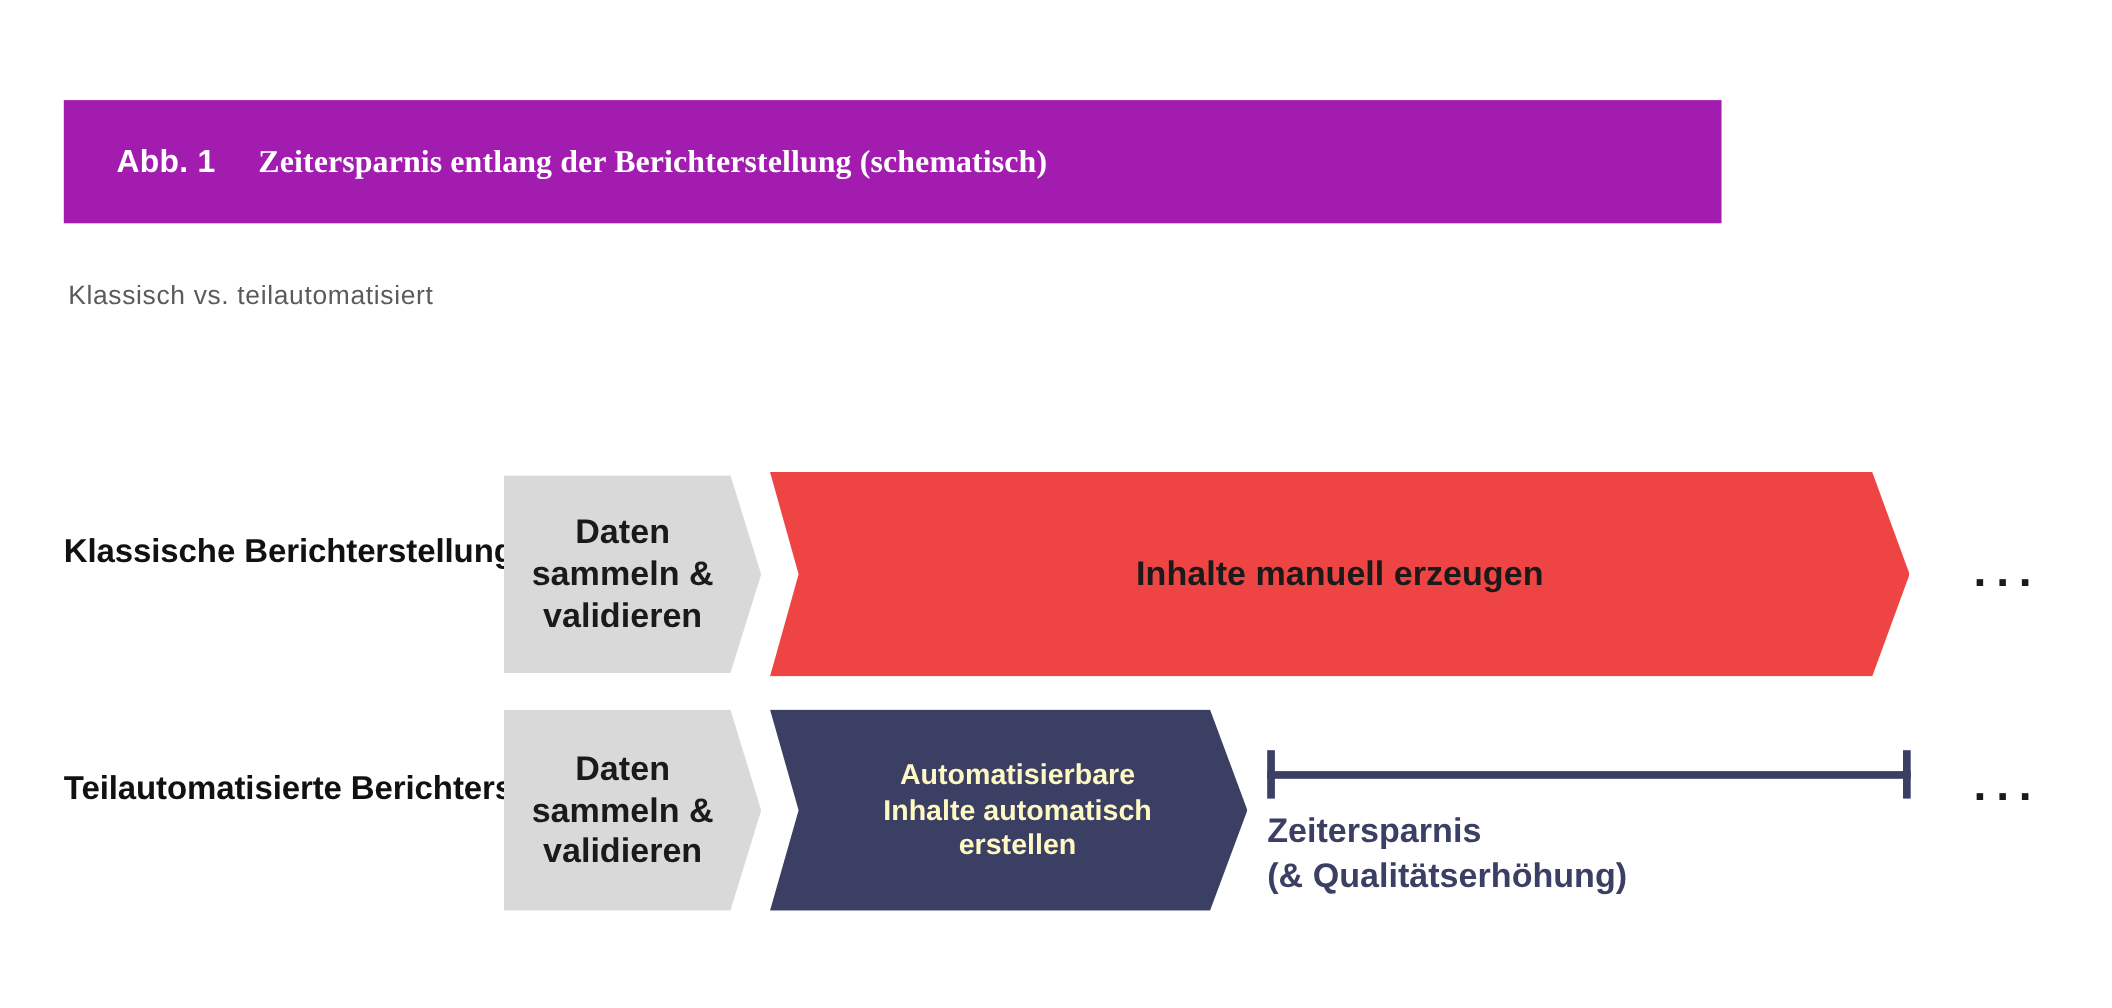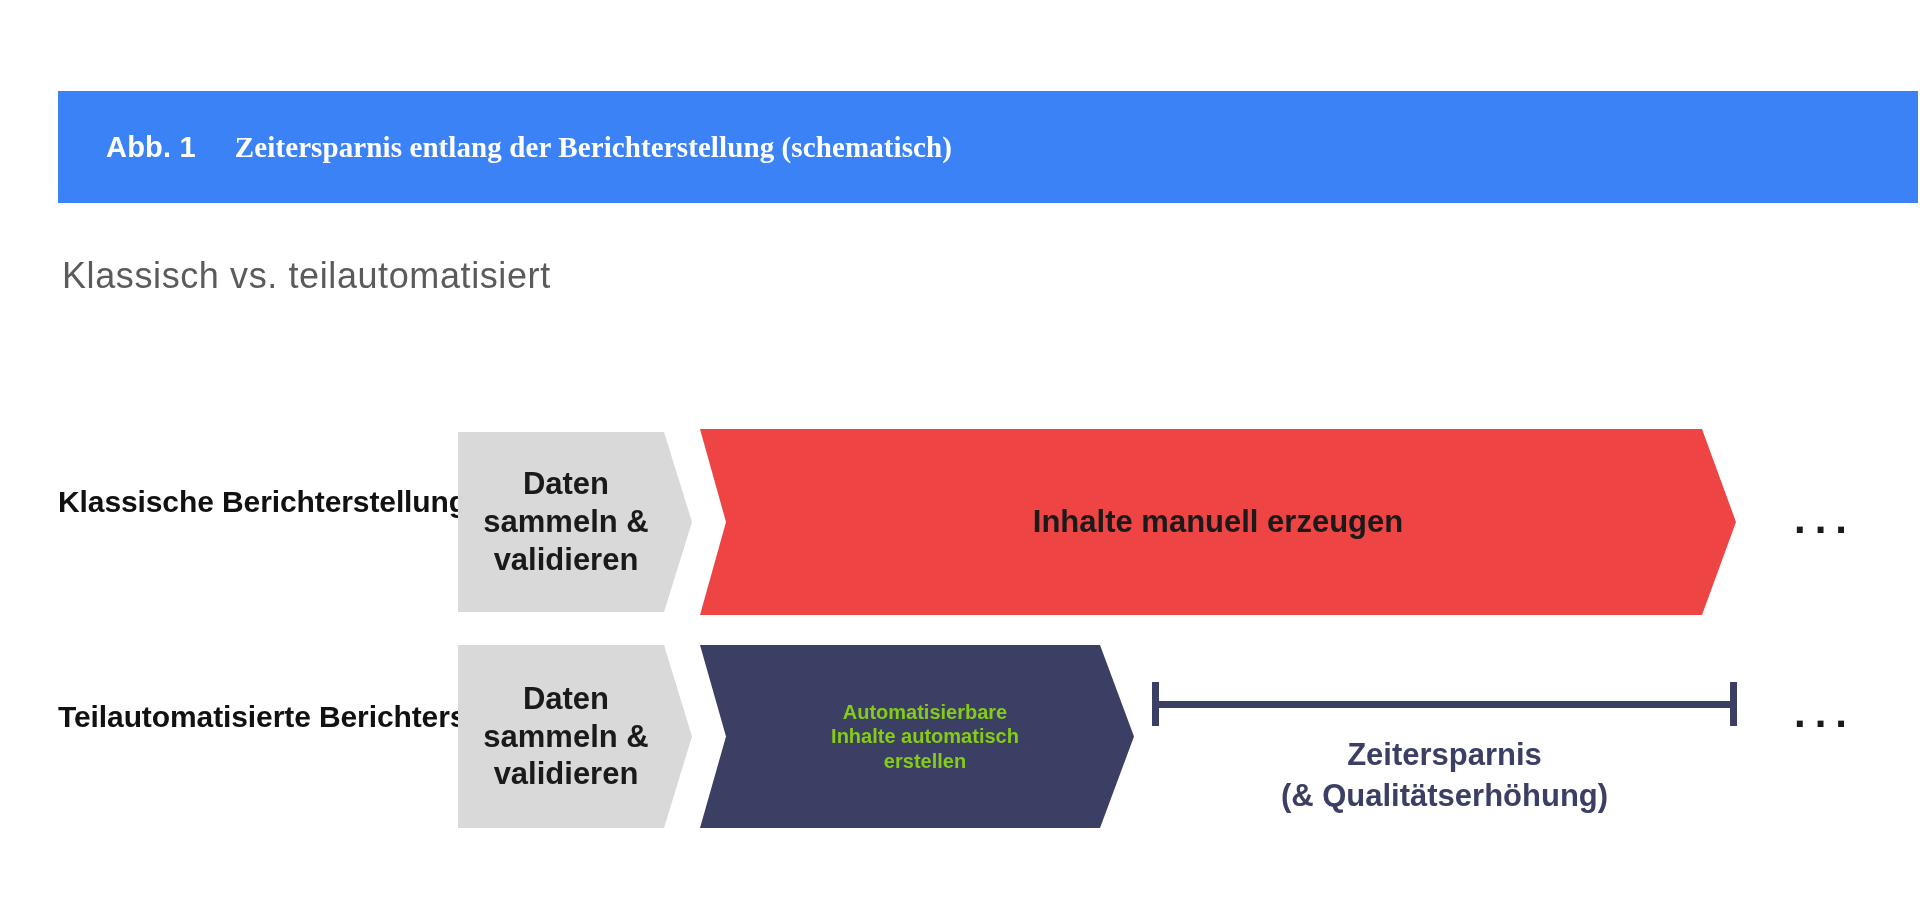--- a/index.html
+++ b/index.html
@@ -13,23 +13,23 @@
     position: relative;
     font-family: "Liberation Sans", sans-serif;
     overflow: hidden;
   }
 
   
   #figure-header {
     position: absolute;
     left: 58px;
     top: 91px;
-    width: 1860px;
+    width: 1507px;
     height: 112px;
-    background: #3b82f6;
+    background: #a21caf;
     display: flex;
     align-items: center;
   }
   #figure-header .fig-label {
     color: #ffffff;
     font-size: 29px;
     font-weight: bold;
     letter-spacing: 0.2px;
     margin-left: 48px;
     white-space: nowrap;
@@ -42,21 +42,21 @@
     margin-left: 39px;
     white-space: nowrap;
     font-family: Liberation Serif, serif;
   }
 
   
   #subtitle {
     position: absolute;
     left: 62px;
     top: 255px;
-    font-size: 36px;
+    font-size: 24px;
     color: #5b5b5b;
     letter-spacing: 0.6px;
     white-space: nowrap;
   }
 
   
   #diagram {
     position: absolute;
     left: 0;
     top: 0;
@@ -115,21 +115,21 @@
     background: #d9d9d9;
     clip-path: polygon(0 0, calc(100% - 28px) 0, 100% 50%, calc(100% - 28px) 100%, 0 100%);
   }
   #block-collect-2 .chev-text { font-size: 31px; color: #1a1a1a; padding-right: 18px; }
 
   #block-auto {
     left: 700px; top: 645px; width: 434px; height: 183px;
     background: #3a3f63;
     clip-path: polygon(0 0, calc(100% - 34px) 0, 100% 50%, calc(100% - 34px) 100%, 0 100%, 26px 50%);
   }
-  #block-auto .chev-text { font-size: 20px; color: #84cc16; padding-left: 16px; }
+  #block-auto .chev-text { font-size: 26px; color: #fef9c3; padding-left: 16px; }
 
   
   .ellipsis {
     position: absolute;
     font-size: 42px;
     font-weight: bold;
     color: #1a1a1a;
     letter-spacing: 9px;
     line-height: 1;
   }
@@ -157,21 +157,20 @@
     background: #3a3f63;
   }
   #savings-bracket .cap-left  { left: 0; }
   #savings-bracket .cap-right { left: 578px; }
 
   #savings-caption {
     position: absolute;
     left: 1152px;
     top: 735px;
     width: 585px;
-    text-align: center;
     font-size: 31px;
     font-weight: bold;
     color: #3a3f63;
     line-height: 1.32;
     white-space: pre-line;
   }
 </style>
 </head>
 <body>
 

